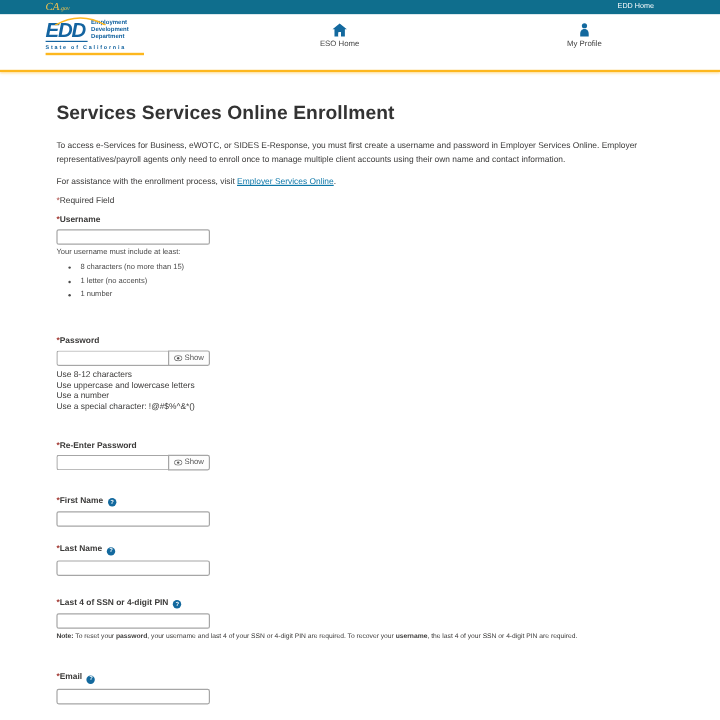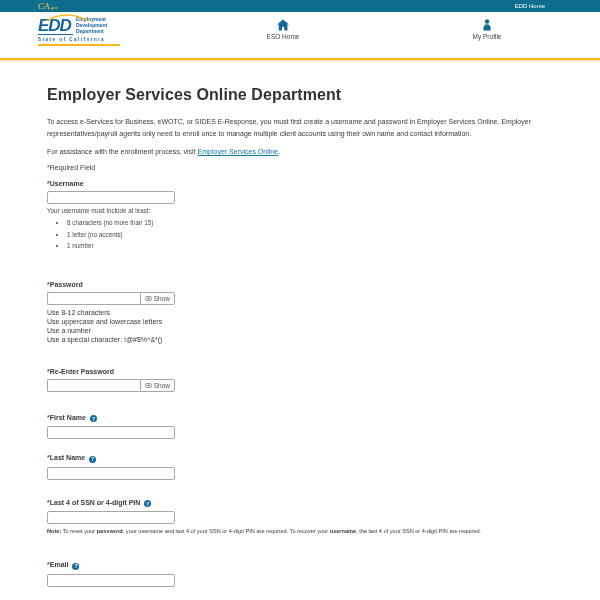--- a/index.html
+++ b/index.html
@@ -122,21 +122,21 @@
         <circle cx="10" cy="4.5" r="4" fill="#13699e"></circle>
         <path d="M10 9.5 C5.5 9.5 3.5 13 3.5 17 L3.5 21 L16.5 21 L16.5 17 C16.5 13 14.5 9.5 10 9.5 Z" fill="#13699e"></path>
       </svg>
       <div class="nav-label">My Profile</div>
     </div>
   </div>
 
   <div class="gold-rule"></div>
 
   <div class="main">
-    <h1>Employer Services Online Department</h1>
+    <h1>Services Services Online Enrollment</h1>
 
     <p class="intro">To access e-Services for Business, eWOTC, or SIDES E-Response, you must first create a username and password in Employer Services Online. Employer representatives/payroll agents only need to enroll once to manage multiple client accounts using their own name and contact information.</p>
 
     <p class="assist"><span>For assistance with the enrollment process, visit </span><a href="#">Employer Services Online</a><span>.</span></p>
 
     <p class="required-field"><span class="req">*</span><span>Required Field</span></p>
 
     <div class="fg sp-user">
       <label><span class="req">*</span><span>Username</span></label>
       <input class="tinput" type="text" value="" style="">

